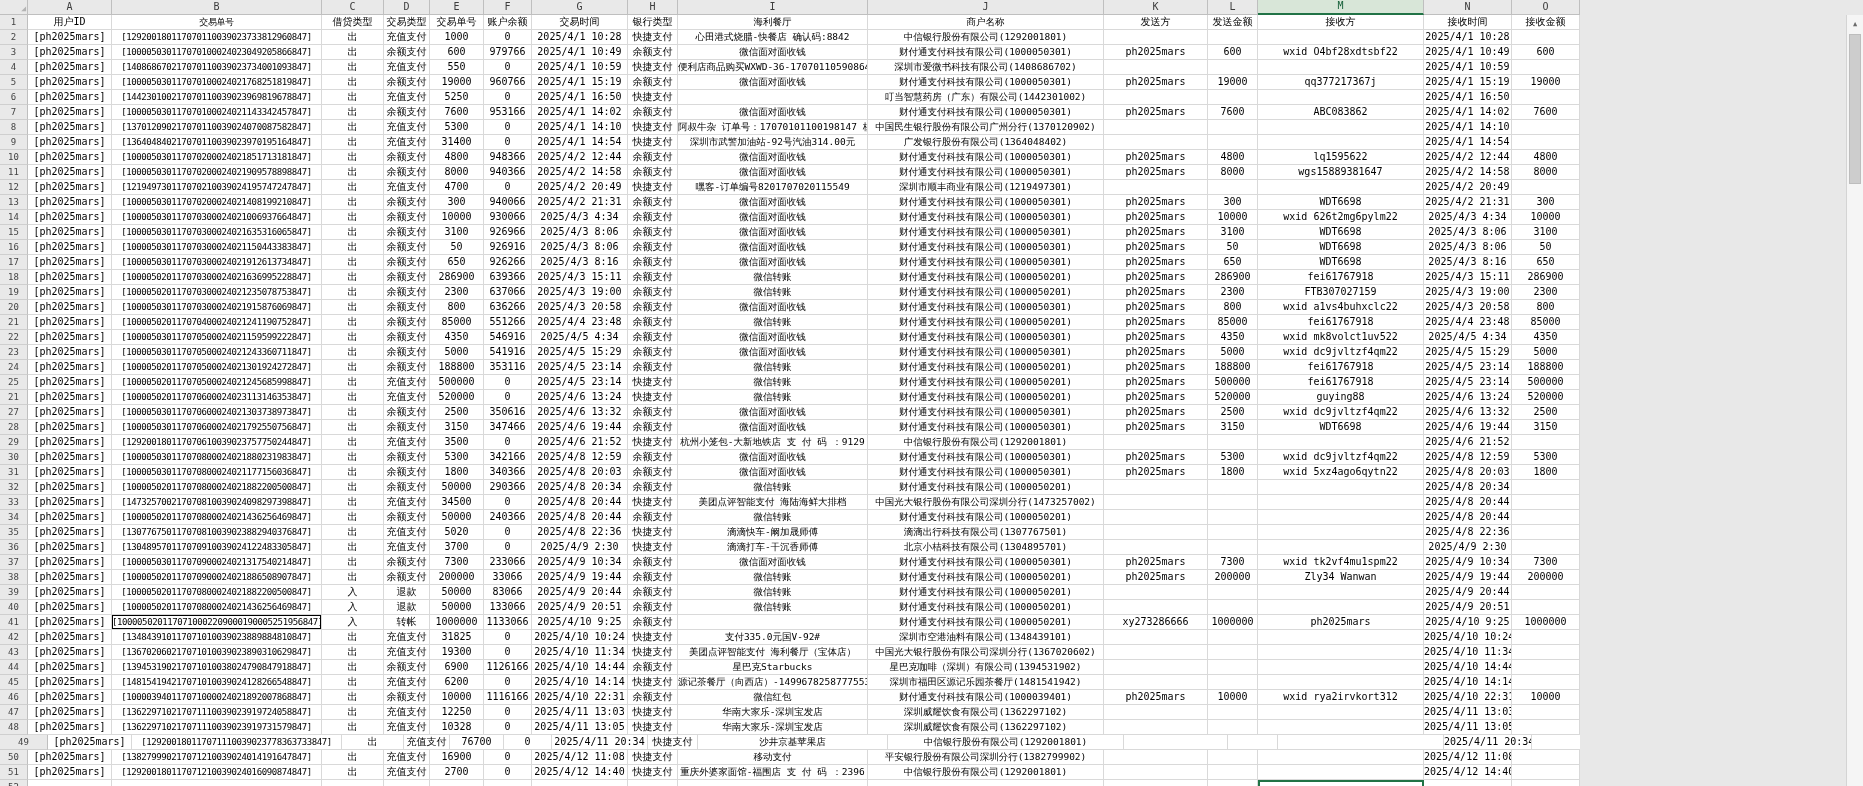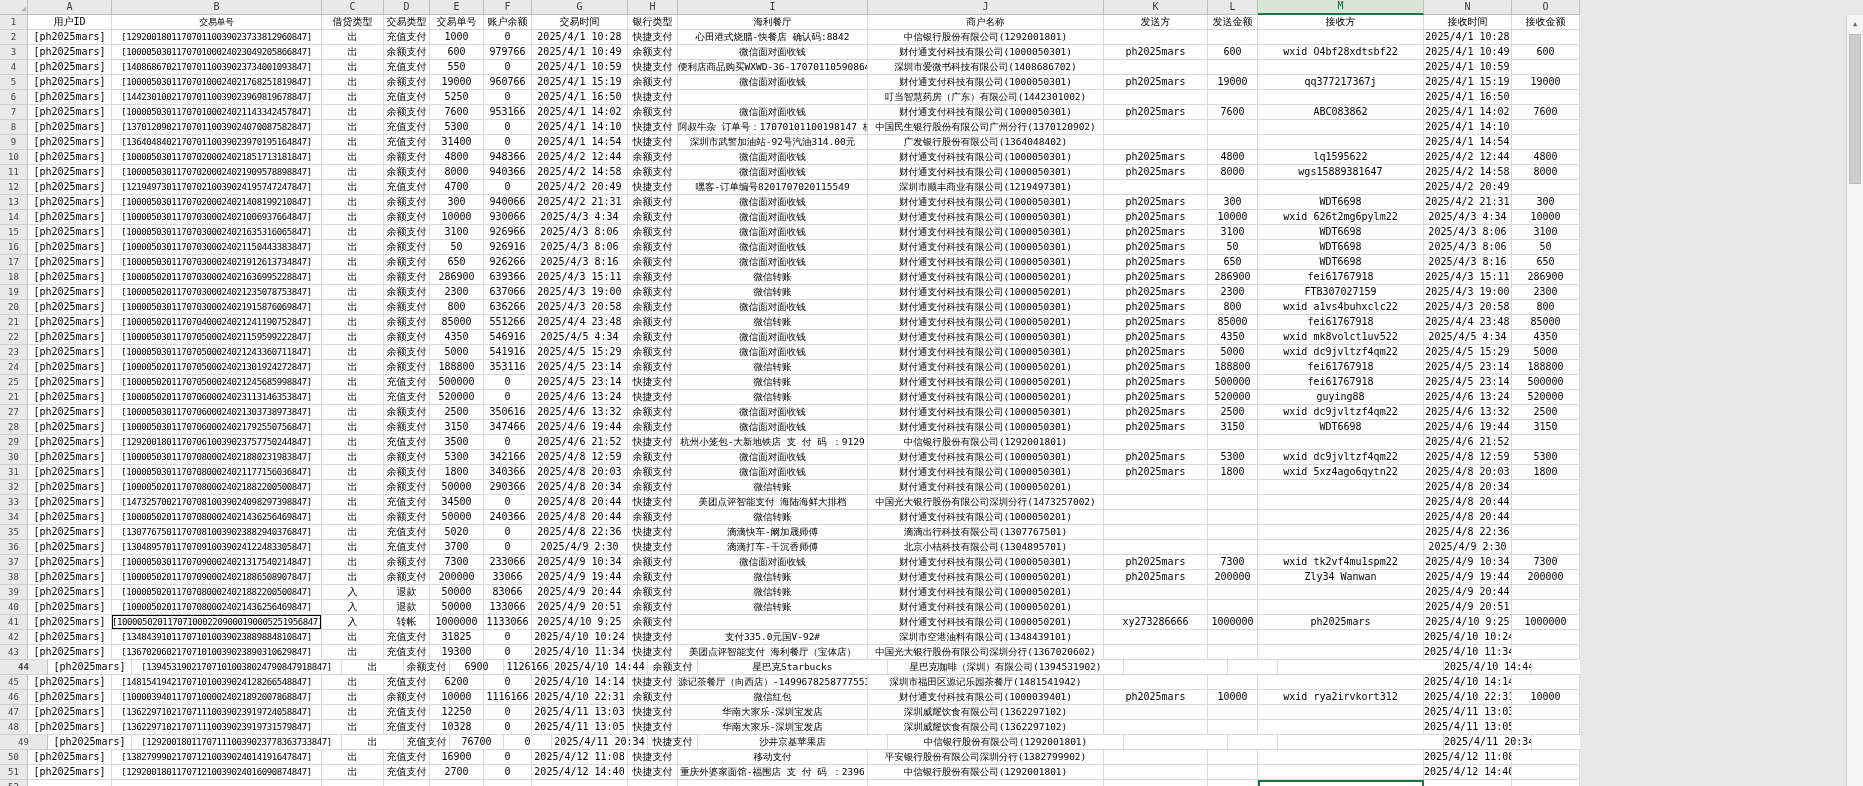--- a/index.html
+++ b/index.html
@@ -844,21 +844,21 @@
       <div class="cell colH" style="width: 50px;">快捷支付</div>
       <div class="cell colI" style="width: 190px;">美团点评智能支付 海利餐厅（宝体店）</div>
       <div class="cell colJ" style="width: 236px;">中国光大银行股份有限公司深圳分行(1367020602)</div>
       <div class="cell colK" style="width: 104px;"></div>
       <div class="cell colL" style="width: 50px;"></div>
       <div class="cell colM" style="width: 166px;"></div>
       <div class="cell colN" style="width: 88px;">2025/4/10 11:34</div>
       <div class="cell colO" style="width: 68px;"></div>
     </div>
     <div class="row">
-      <div class="cell gutter" style="width: 48px; font-weight: bold;">44</div>
+      <div class="cell gutter" style="width: 28px;">44</div>
       <div class="cell colA" style="width: 84px;">[ph2025mars]</div>
       <div class="cell colB" style="width: 210px;">[139453190217071010038024790847918847]</div>
       <div class="cell colC" style="width: 62px;">出</div>
       <div class="cell colD" style="width: 46px;">余额支付</div>
       <div class="cell colE" style="width: 54px;">6900</div>
       <div class="cell colF" style="width: 48px;">1126166</div>
       <div class="cell colG" style="width: 96px;">2025/4/10 14:44</div>
       <div class="cell colH" style="width: 50px;">余额支付</div>
       <div class="cell colI" style="width: 190px;">星巴克Starbucks</div>
       <div class="cell colJ" style="width: 236px;">星巴克咖啡（深圳）有限公司(1394531902)</div>

